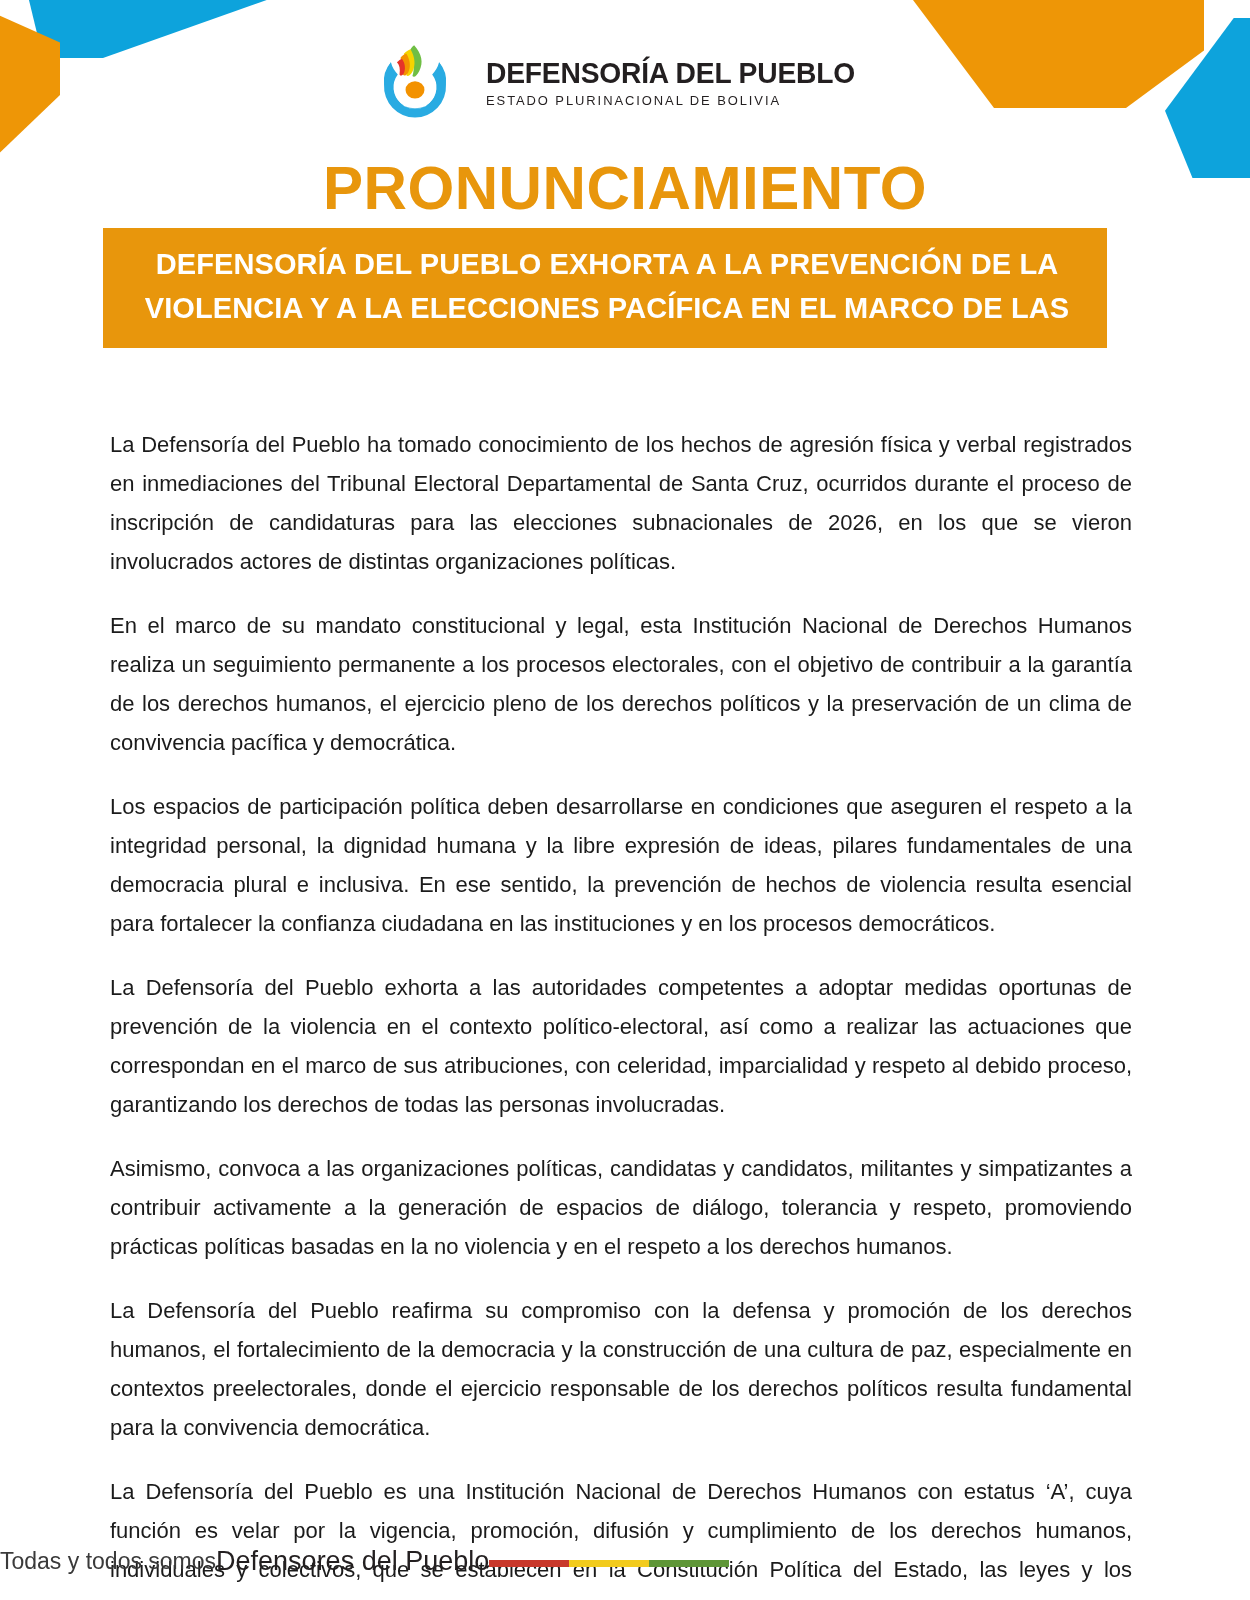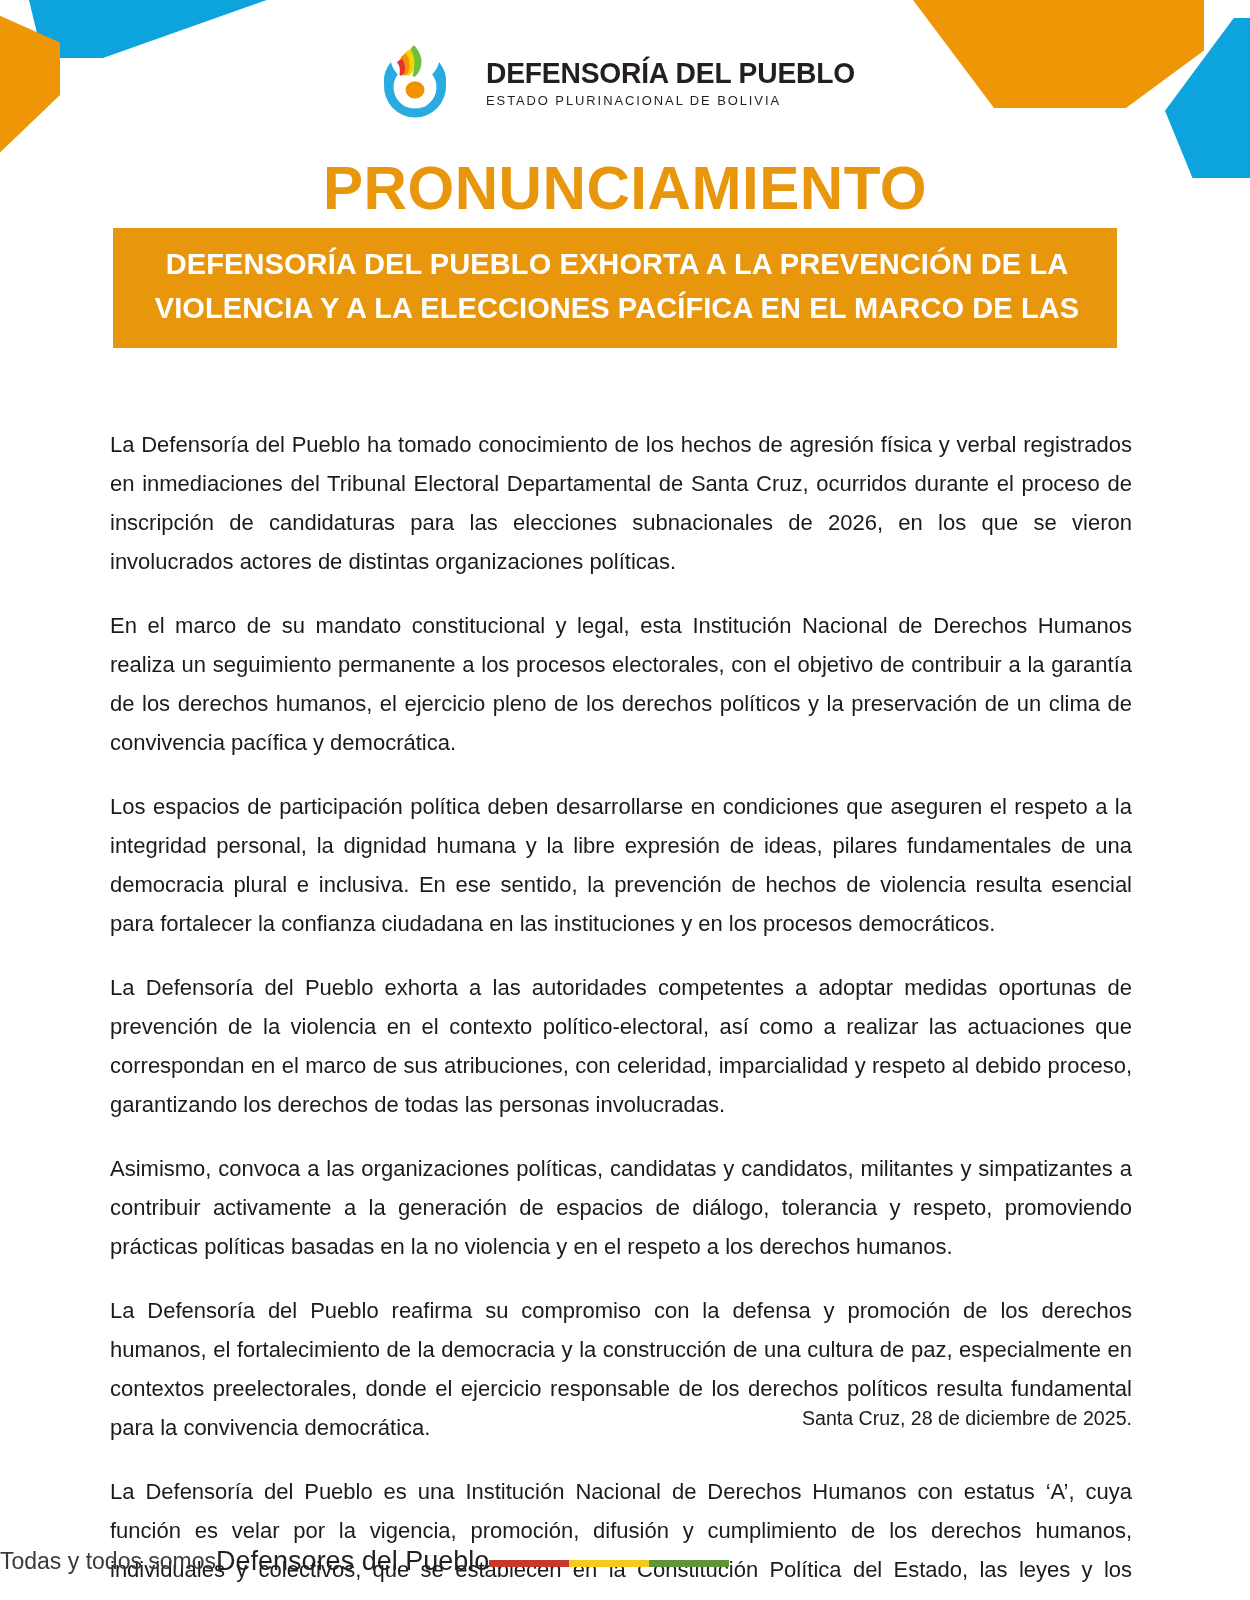--- a/index.html
+++ b/index.html
@@ -113,21 +113,21 @@
     font-size: 62px;
     letter-spacing: 0.5px;
     color: #E8960C;
     transform: scaleX(0.97);
   }
 
   
   .subtitle-band {
     position: absolute;
     top: 228px;
-    left: 113px;
+    left: 103px;
     width: 1004px;
     background: #E8960C;
     padding: 14px 24px 18px 28px;
     box-sizing: border-box;
     text-align: center;
   }
   .subtitle-band .line {
     font-family: "Liberation Sans", sans-serif;
     font-weight: bold;
     color: #ffffff;
@@ -234,21 +234,20 @@
   <div class="body-text">
     <p class="para">La Defensoría del Pueblo ha tomado conocimiento de los hechos de agresión física y verbal registrados en inmediaciones del Tribunal Electoral Departamental de Santa Cruz, ocurridos durante el proceso de inscripción de candidaturas para las elecciones subnacionales de 2026, en los que se vieron involucrados actores de distintas organizaciones políticas.</p>
     <p class="para">En el marco de su mandato constitucional y legal, esta Institución Nacional de Derechos Humanos realiza un seguimiento permanente a los procesos electorales, con el objetivo de contribuir a la garantía de los derechos humanos, el ejercicio pleno de los derechos políticos y la preservación de un clima de convivencia pacífica y democrática.</p>
     <p class="para">Los espacios de participación política deben desarrollarse en condiciones que aseguren el respeto a la integridad personal, la dignidad humana y la libre expresión de ideas, pilares fundamentales de una democracia plural e inclusiva. En ese sentido, la prevención de hechos de violencia resulta esencial para fortalecer la confianza ciudadana en las instituciones y en los procesos democráticos.</p>
     <p class="para">La Defensoría del Pueblo exhorta a las autoridades competentes a adoptar medidas oportunas de prevención de la violencia en el contexto político-electoral, así como a realizar las actuaciones que correspondan en el marco de sus atribuciones, con celeridad, imparcialidad y respeto al debido proceso, garantizando los derechos de todas las personas involucradas.</p>
     <p class="para">Asimismo, convoca a las organizaciones políticas, candidatas y candidatos, militantes y simpatizantes a contribuir activamente a la generación de espacios de diálogo, tolerancia y respeto, promoviendo prácticas políticas basadas en la no violencia y en el respeto a los derechos humanos.</p>
     <p class="para">La Defensoría del Pueblo reafirma su compromiso con la defensa y promoción de los derechos humanos, el fortalecimiento de la democracia y la construcción de una cultura de paz, especialmente en contextos preelectorales, donde el ejercicio responsable de los derechos políticos resulta fundamental para la convivencia democrática.</p>
     <p class="para">La Defensoría del Pueblo es una Institución Nacional de Derechos Humanos con estatus ‘A’, cuya función es velar por la vigencia, promoción, difusión y cumplimiento de los derechos humanos, individuales y colectivos, que se establecen en la Constitución Política del Estado, las leyes y los instrumentos internacionales, con independencia y autonomía plena, que, en el ejercicio de sus funciones, no recibe instrucciones de los órganos del Estado.</p>
   </div>
 
-  <div class="signature">Santa Cruz, 28 de diciembre de 2025.</div>
 
   <div class="footer">
     <div class="footer-line1">Todas y todos somos</div>
     <div class="footer-line2">Defensores del Pueblo</div>
     <div class="tricolor">
       <span style="background: rgb(200, 56, 43);"></span>
       <span style="background: rgb(242, 203, 29);"></span>
       <span style="background: rgb(94, 150, 55);"></span>
     </div>
   </div>

